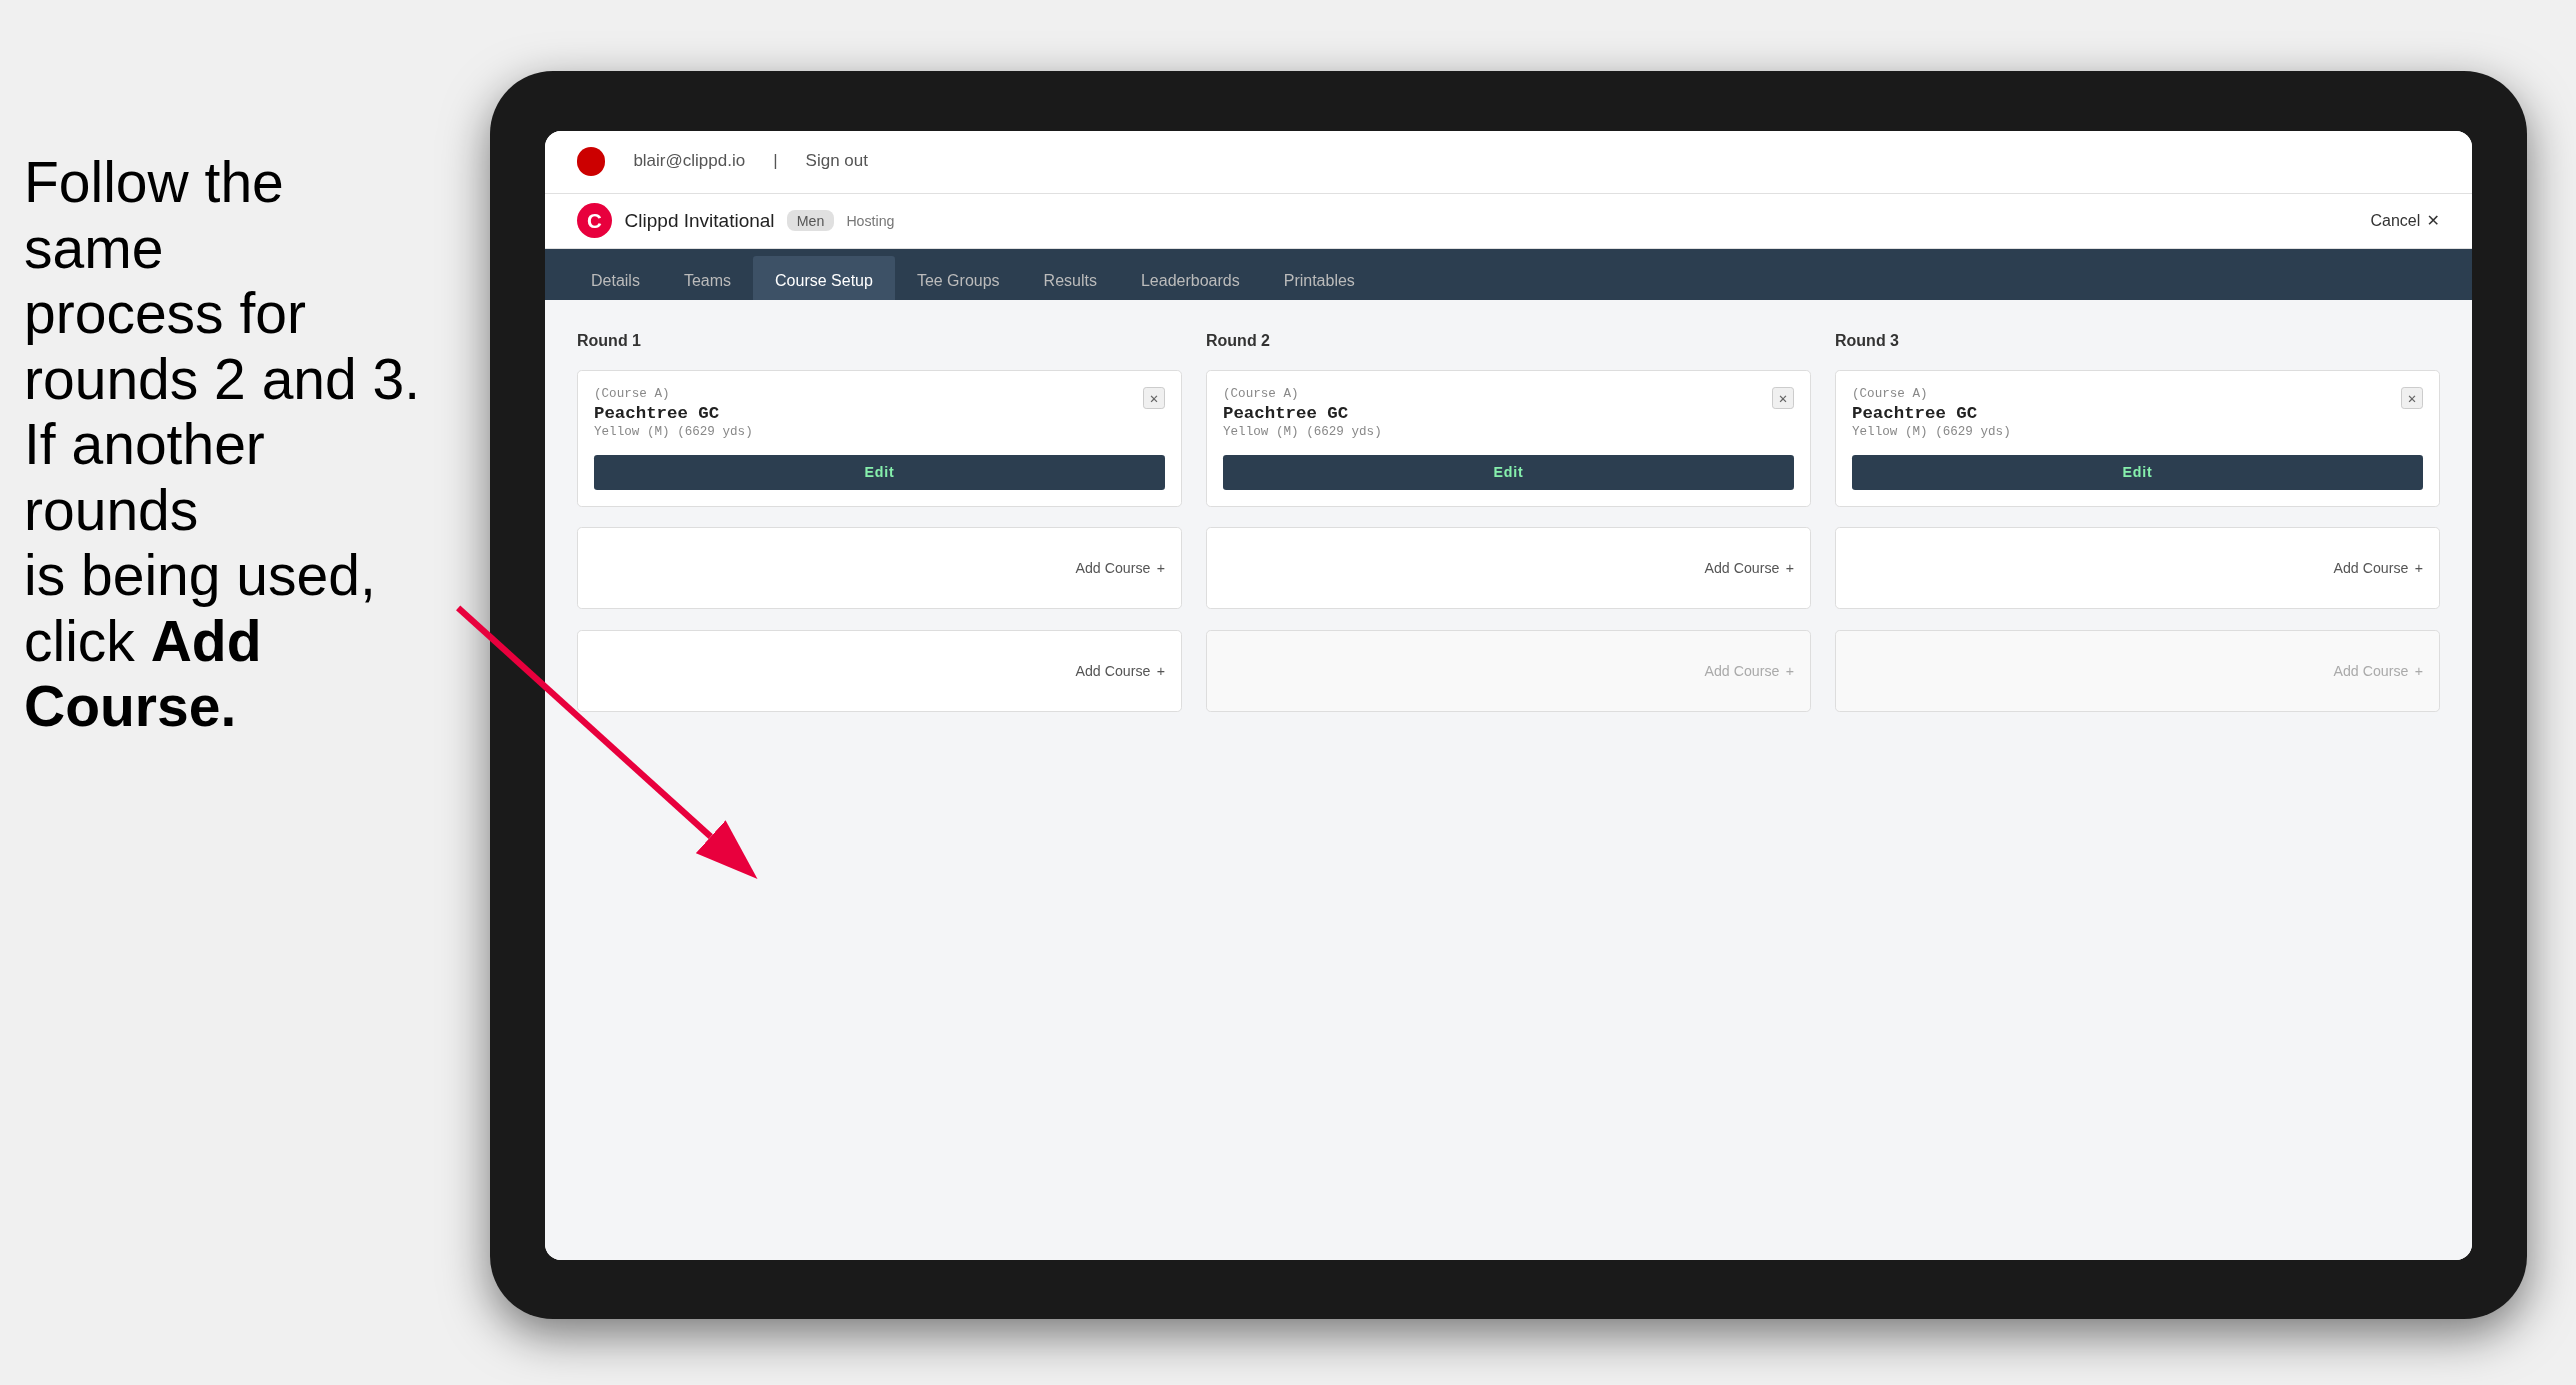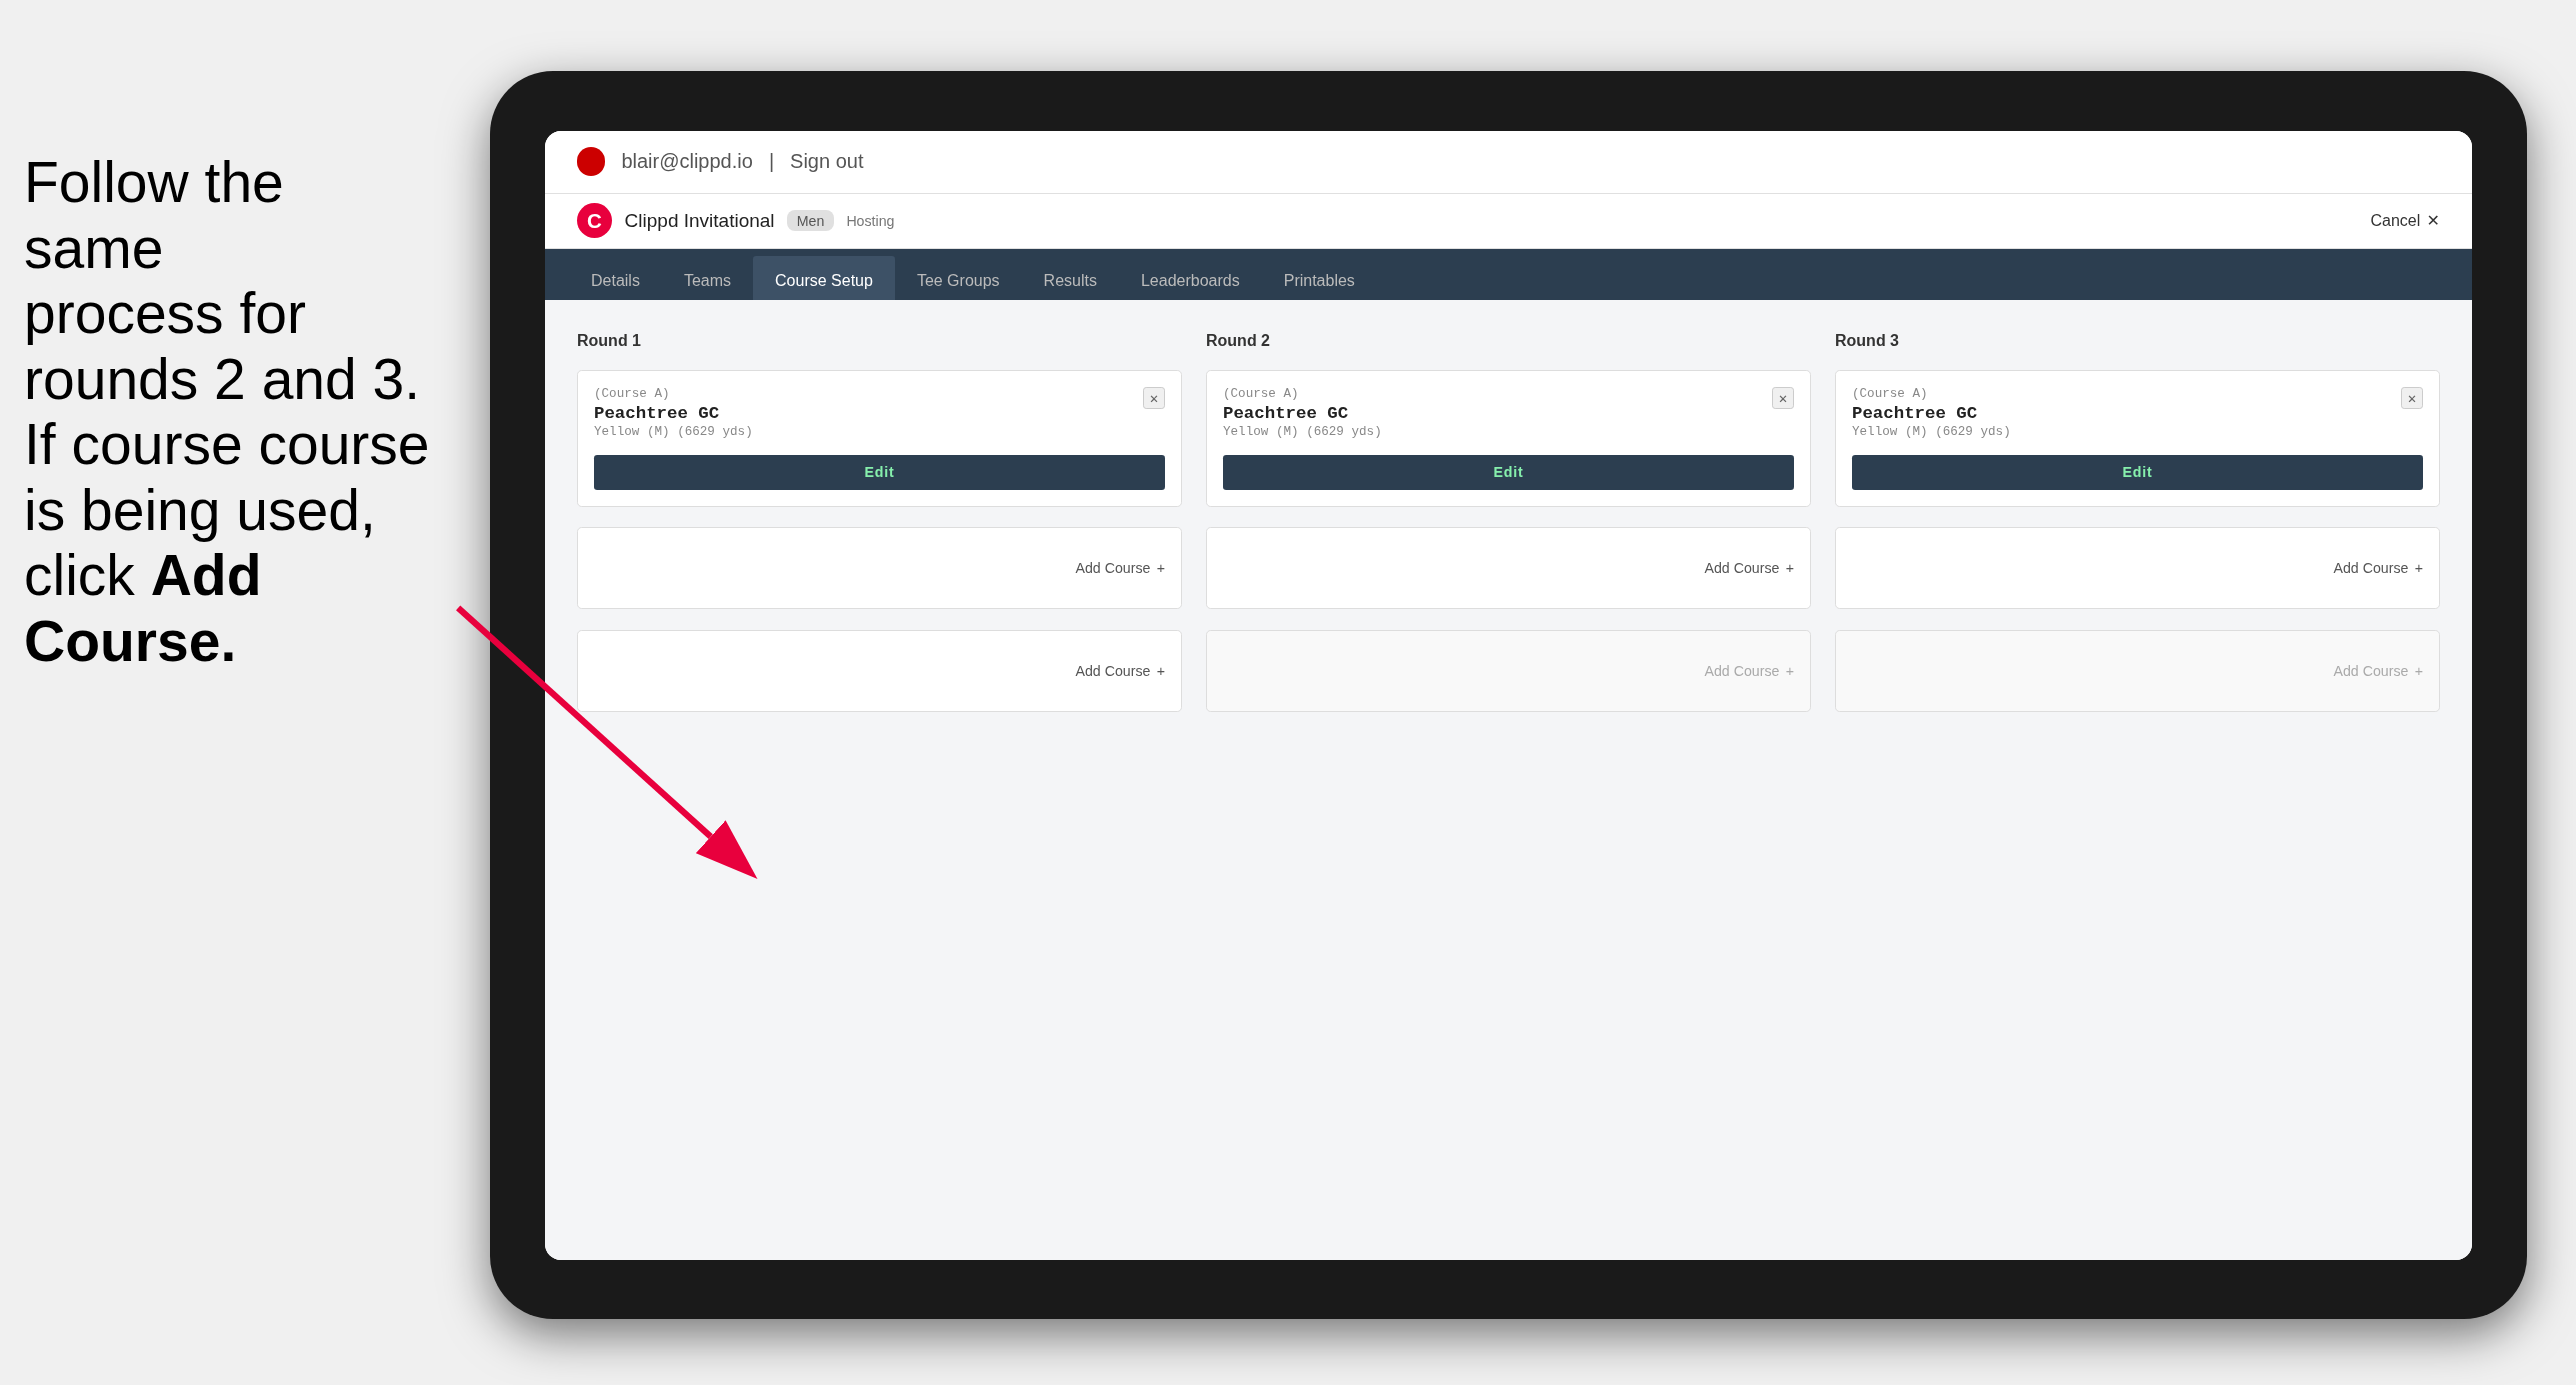--- a/index.html
+++ b/index.html
@@ -92,22 +92,22 @@
     .top-nav-links a {
       font-size: 17.4px;
       color: #333;
       text-decoration: none;
       cursor: pointer;
     }
 
     .top-nav-right {
       display: flex;
       align-items: center;
-      gap: 16px;
-      font-size: 20px;
+      gap: 28px;
+      font-size: 17px;
       color: #555;
     }
     .top-nav-right .avatar {
       width: 28.4px;
       height: 28.4px;
       background: #c00;
       border-radius: 50%;
     }
     .top-nav-right .sign-out {
       color: #555;
@@ -318,21 +318,21 @@
     }
 
   </style>
 </head>
 <body>
 
 <div class="instruction-text">
   <span>Follow the same</span><br>
   <span>process for</span><br>
   <span>rounds 2 and 3.</span><br>
-  <span>If course course</span><br>
+  <span>If another rounds</span><br>
   <span>is being used,</span><br>
   <span>click </span><strong>Add Course.</strong>
 </div>
 
 <div class="tablet">
   <div class="tablet-screen">
 
     <div class="top-nav">
       <div class="top-nav-right">
         <div class="avatar"></div>

